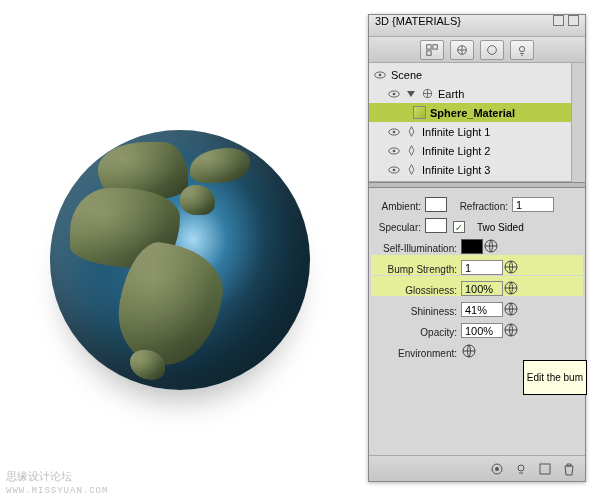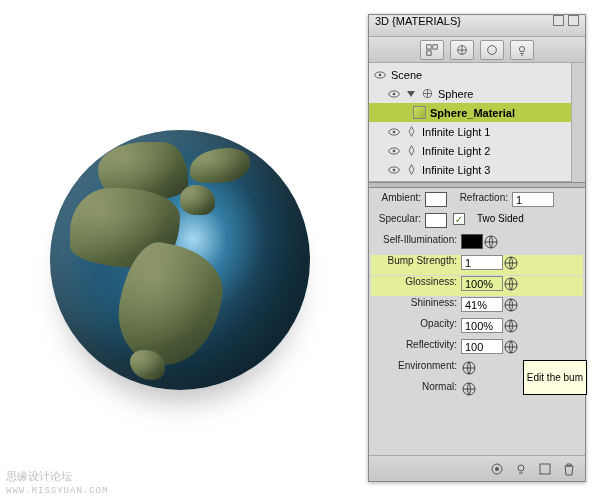--- a/index.html
+++ b/index.html
@@ -31,21 +31,21 @@
 .tree-ico { width:13px; height:13px; }
 .tri { width:0; height:0; border-left:4px solid transparent; border-right:4px solid transparent; border-top:6px solid #555; margin:0 2px; }
 .indent1{padding-left:18px;} .indent2{padding-left:44px;}
 .sel { background:#b7cc48; }
 .mat-swatch{width:13px;height:13px;background:linear-gradient(135deg,#cde05f,#9db438);border:1px solid #888;}
 .scroll-reserve{width:14px;background:#cfcfcf;border-left:1px solid #aaa;}
 .scene-wrap{display:flex;}
 .scene-content{flex:1;}
 .divider{height:6px;background:#bdbdbd;border-top:1px solid #888;border-bottom:1px solid #888;}
 .props { flex:1; background:#d7d7d7; padding:4px 2px 2px 2px; position:relative; }
-.prow { display:flex; align-items:flex-start; height:20px; margin-bottom:1px; }
+.prow { display:flex; align-items:flex-end; height:20px; margin-bottom:1px; }
 .plabel { width:90px; text-align:right; padding-right:4px; font-size:10px; color:#222; }
 .swatch { width:22px; height:15px; border:1px solid #555; }
 .black{background:#000;} .white{background:#fff;}
 .input { width:42px; height:15px; border:1px solid #888; background:#fff; font-size:10px; padding:0 3px; display:flex; align-items:center; }
 .input.hl { background:#e4ef9b; }
 .cb { width:12px; height:12px; border:1px solid #666; background:#fff; display:flex; align-items:center; justify-content:center; }
 .cb.checked::after{content:'✓';font-size:10px;color:#4a7a2a;}
 .globe-ico { width:16px; height:16px; color:#444; }
 .hl-row { background:#e5ef9a; }
 .tooltip { position:absolute; right:-2px; top:172px; background:#ffffe1; border:1px solid #000; padding:11px 3px; font-size:10px; white-space:nowrap; }
@@ -115,21 +115,21 @@
       <div class="row indent1">
         <svg class="eye" viewBox="0 0 16 16">
             <ellipse cx="8" cy="8" rx="6" ry="3.5" fill="none" stroke="#555"></ellipse>
             <circle cx="8" cy="8" r="1.5" fill="#555"></circle>
           </svg>
         <div class="tri"></div>
         <svg class="tree-ico" viewBox="0 0 16 16">
             <ellipse cx="8" cy="8" rx="5" ry="5" fill="none" stroke="#555"></ellipse>
             <path d="M3 8h10M8 3v10" stroke="#555"></path>
           </svg>
-        <span>Sphere</span>
+        <span>Earth</span>
       </div>
       <div class="row indent2 sel">
         <div class="mat-swatch"></div>
         <span style="font-weight:bold">Sphere_Material</span>
       </div>
       <div class="row indent1">
         <svg class="eye" viewBox="0 0 16 16">
             <ellipse cx="8" cy="8" rx="6" ry="3.5" fill="none" stroke="#555"></ellipse>
             <circle cx="8" cy="8" r="1.5" fill="#555"></circle>
           </svg>
@@ -222,38 +222,21 @@
       <div class="plabel">Opacity:</div>
       <div class="input">
           <span>100%</span>
         </div>
       <svg class="globe-ico" viewBox="0 0 16 16">
           <circle cx="8" cy="8" r="6" fill="none" stroke="#444"></circle>
           <path d="M2 8h12M8 2c2 3 2 9 0 12M8 2c-2 3-2 9 0 12" fill="none" stroke="#444"></path>
         </svg>
     </div>
     <div class="prow">
-      <div class="plabel">Reflectivity:</div>
-      <div class="input">
-          <span>100</span>
-        </div>
-      <svg class="globe-ico" viewBox="0 0 16 16">
-          <circle cx="8" cy="8" r="6" fill="none" stroke="#444"></circle>
-          <path d="M2 8h12M8 2c2 3 2 9 0 12M8 2c-2 3-2 9 0 12" fill="none" stroke="#444"></path>
-        </svg>
-    </div>
-    <div class="prow">
       <div class="plabel">Environment:</div>
-      <svg class="globe-ico" viewBox="0 0 16 16">
-          <circle cx="8" cy="8" r="6" fill="none" stroke="#444"></circle>
-          <path d="M2 8h12M8 2c2 3 2 9 0 12M8 2c-2 3-2 9 0 12" fill="none" stroke="#444"></path>
-        </svg>
-    </div>
-    <div class="prow">
-      <div class="plabel">Normal:</div>
       <svg class="globe-ico" viewBox="0 0 16 16">
           <circle cx="8" cy="8" r="6" fill="none" stroke="#444"></circle>
           <path d="M2 8h12M8 2c2 3 2 9 0 12M8 2c-2 3-2 9 0 12" fill="none" stroke="#444"></path>
         </svg>
     </div>
     <div class="tooltip">Edit the bum</div>
   </div>
 
   <div class="footer">
     <svg class="fico" viewBox="0 0 16 16">

